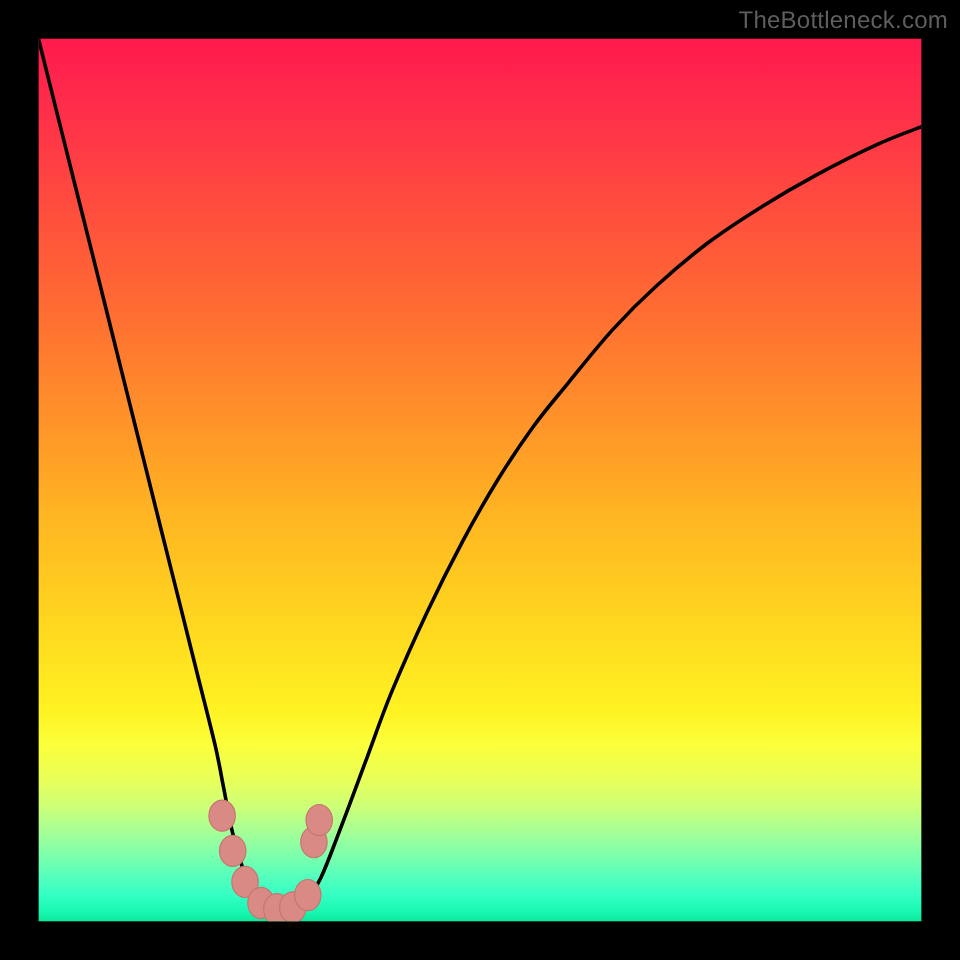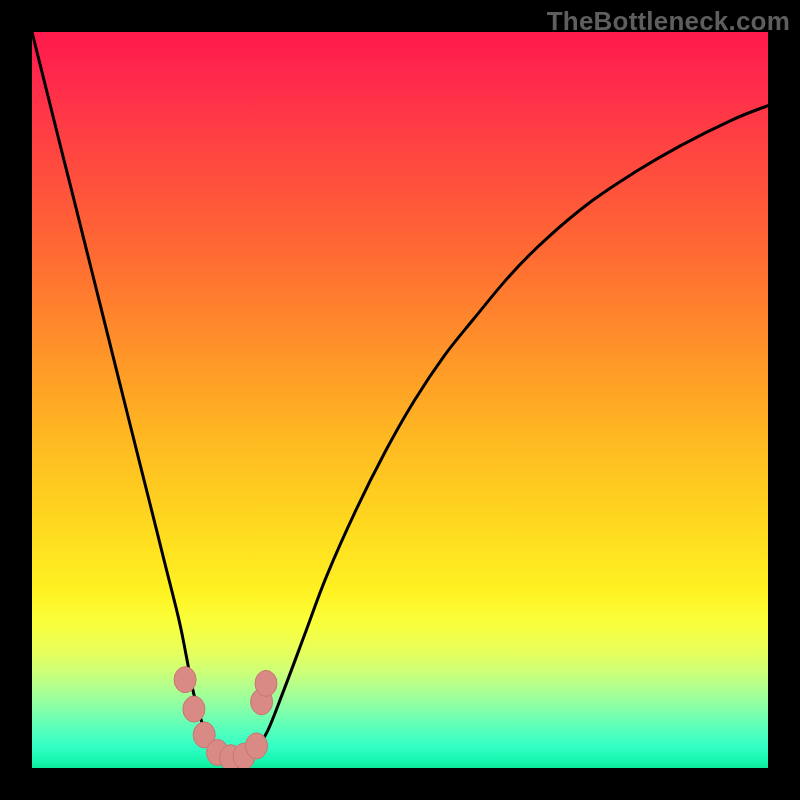--- a/index.html
+++ b/index.html
@@ -50,23 +50,23 @@
       #34ffc4 97%,
       #17f7b0 99%,
       #0be89a 100%
     );
   }
   .watermark {
     position: absolute;
     top: 6px;
     right: 10px;
     color: #5e5e5e;
-    font-size: 26px;
+    font-size: 20px;
     letter-spacing: 0.2px;
-    font-weight: 700;
+    font-weight: 400;
     user-select: none;
   }
   svg.curve {
     position: absolute;
     inset: 0;
   }
 </style>
 </head>
 <body>
 

